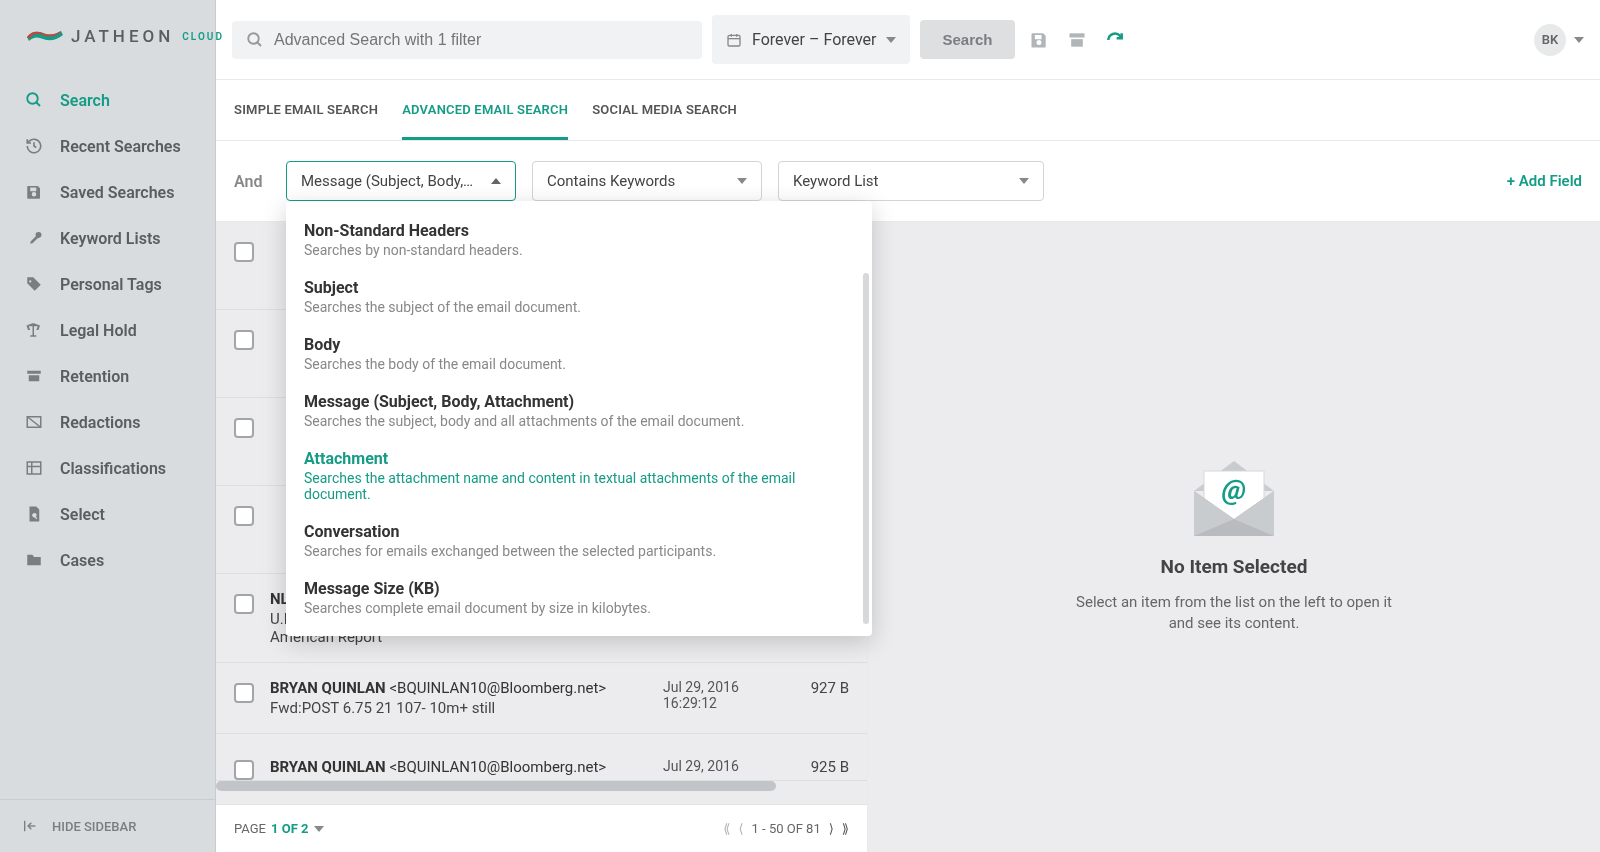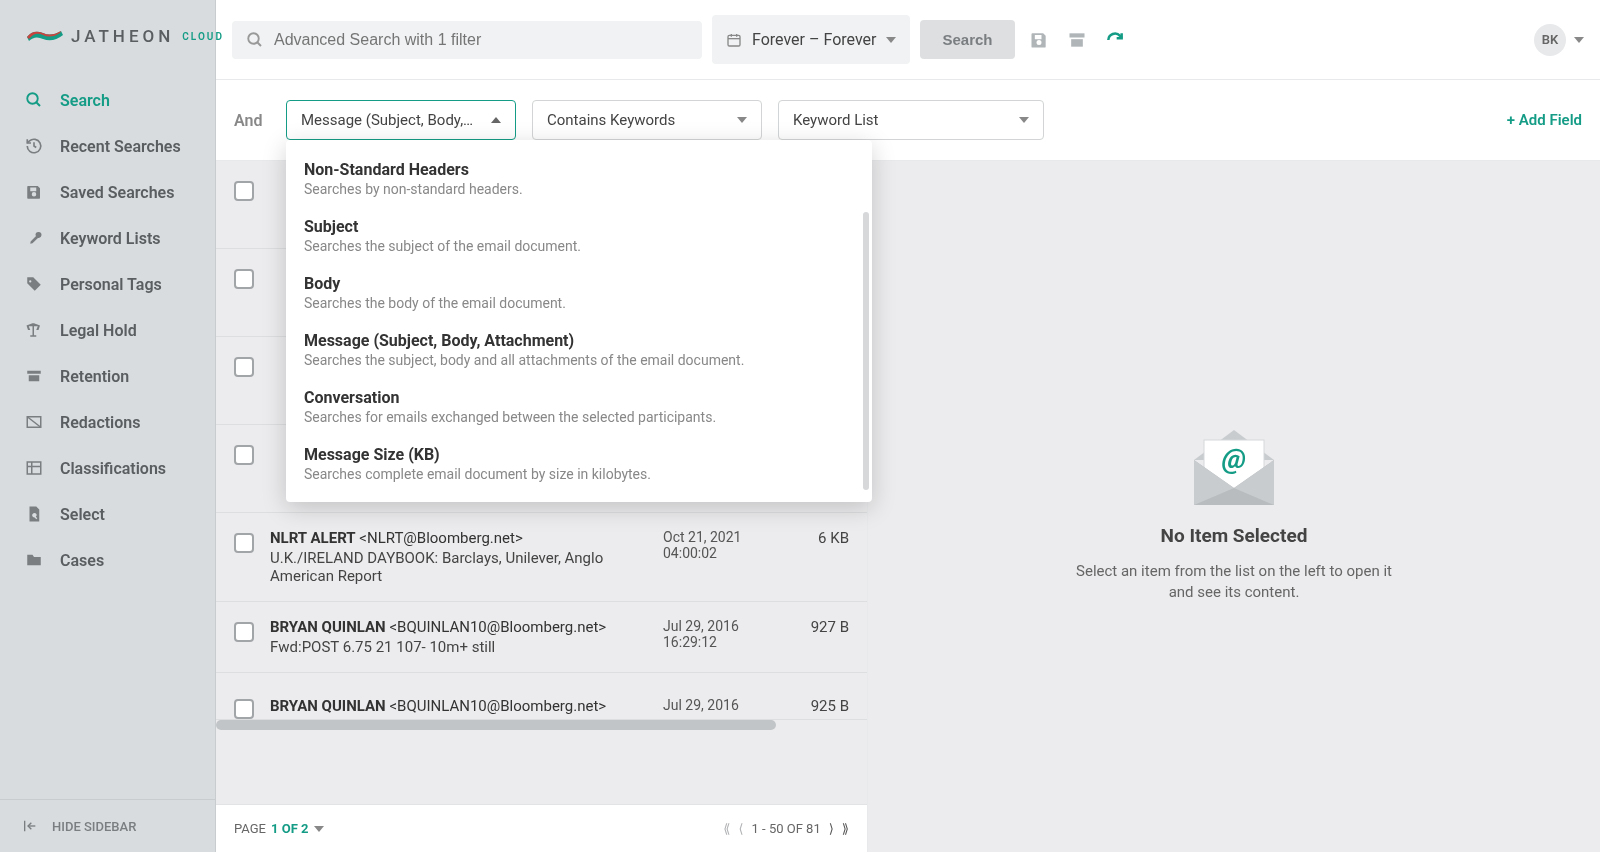--- a/index.html
+++ b/index.html
@@ -560,20 +560,25 @@
             <path d="M4 12a8 8 0 0 1 14-5l2 3"></path>
           </svg>
       </div>
       <div class="topbar-spacer"></div>
       <div class="user-pill">
         <div class="avatar">BK</div>
         <span class="chev-down"></span>
       </div>
     </div>
 
+    <div class="tabs">
+      <div class="tab">SIMPLE EMAIL SEARCH</div>
+      <div class="tab active">ADVANCED EMAIL SEARCH</div>
+      <div class="tab">SOCIAL MEDIA SEARCH</div>
+    </div>
 
     <div class="filter-row">
       <div class="and-label">And</div>
       <div class="select active" style="width:230px">
         <span>Message (Subject, Body,…</span>
         <span class="chev-up"></span>
       </div>
       <div class="select" style="width:230px">
         <span>Contains Keywords</span>
         <span class="chev-down"></span>
@@ -594,20 +599,24 @@
           <div class="dd-title">Subject</div>
           <div class="dd-desc">Searches the subject of the email document.</div>
         </div>
         <div class="dd-item">
           <div class="dd-title">Body</div>
           <div class="dd-desc">Searches the body of the email document.</div>
         </div>
         <div class="dd-item">
           <div class="dd-title">Message (Subject, Body, Attachment)</div>
           <div class="dd-desc">Searches the subject, body and all attachments of the email document.</div>
+        </div>
+        <div class="dd-item selected">
+          <div class="dd-title">Attachment</div>
+          <div class="dd-desc">Searches the attachment name and content in textual attachments of the email document.</div>
         </div>
         <div class="dd-item">
           <div class="dd-title">Conversation</div>
           <div class="dd-desc">Searches for emails exchanged between the selected participants.</div>
         </div>
         <div class="dd-item">
           <div class="dd-title">Message Size (KB)</div>
           <div class="dd-desc">Searches complete email document by size in kilobytes.</div>
         </div>
       </div>

